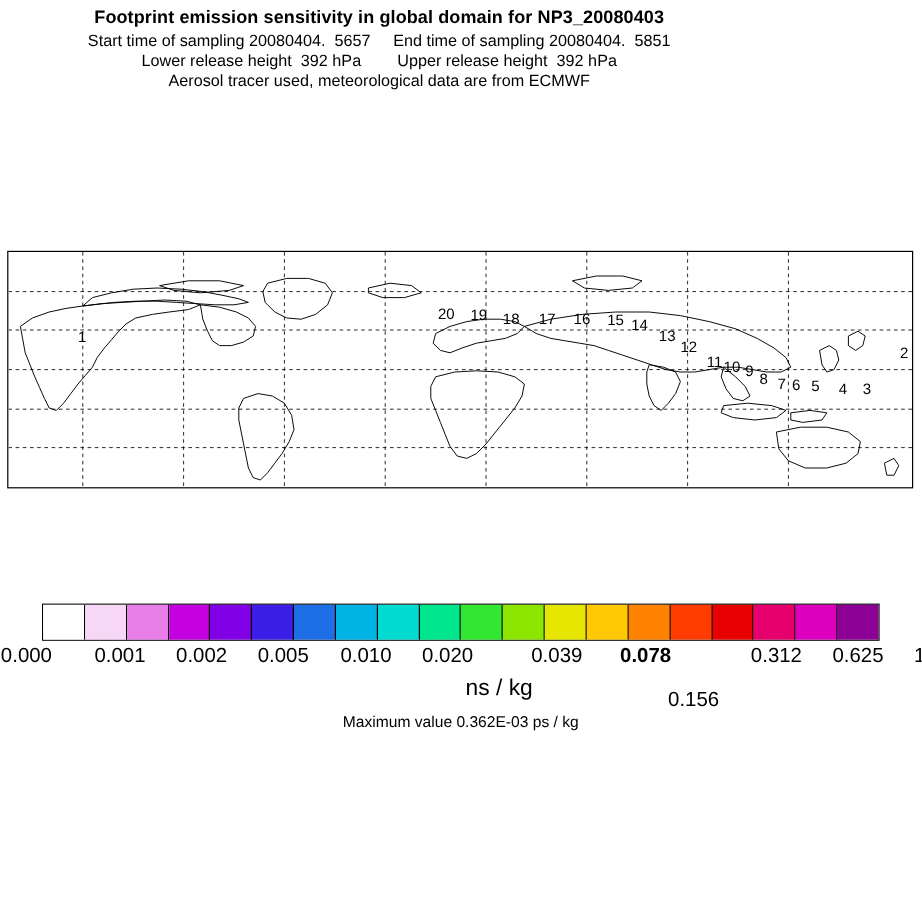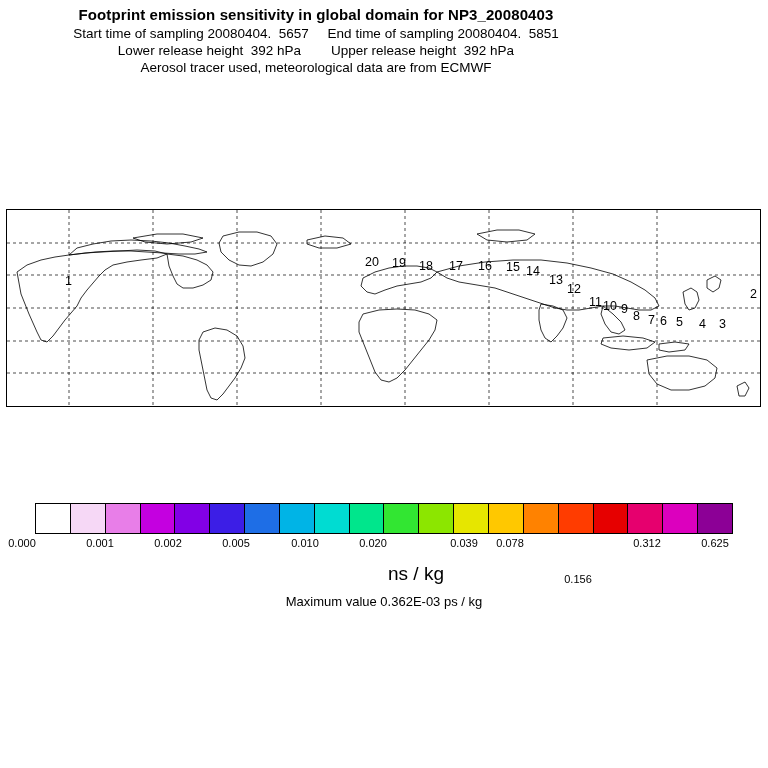--- a/index.html
+++ b/index.html
@@ -87,21 +87,21 @@
   .cbar .cell:last-child { border-right: none; }
   .cbar-ticks {
     position: absolute;
     left: 0;
     top: 34px;
     width: 768px;
     height: 16px;
   }
   .tick {
     position: absolute;
-    font-size: 11px;
+    font-size: 17px;
     transform: translateX(-50%);
     white-space: nowrap;
   }
   .cbar-unit {
     position: absolute;
     top: 60px;
     width: 768px;
     text-align: center;
     font-size: 19px;
     padding-left: 32px;
@@ -225,21 +225,21 @@
     <div class="cell" style="background:#8c0096"></div>
   </div>
   <div class="cbar-ticks">
     <span class="tick" style="left:22px;">0.000</span>
     <span class="tick" style="left:100px;">0.001</span>
     <span class="tick" style="left:168px;">0.002</span>
     <span class="tick" style="left:236px;">0.005</span>
     <span class="tick" style="left:305px;">0.010</span>
     <span class="tick" style="left:373px;">0.020</span>
     <span class="tick" style="left:464px;">0.039</span>
-    <span class="tick" style="left:510px;">0.078</span>
+    <span class="tick" style="left:538px;font-weight:bold;">0.078</span>
     <span class="tick" style="left:578px;margin-top:36px;">0.156</span>
     <span class="tick" style="left:647px;">0.312</span>
     <span class="tick" style="left:715px;">0.625</span>
     <span class="tick" style="left:783px;">1.250</span>
   </div>
   <div class="cbar-unit">ns / kg</div>
   <div class="maxval">Maximum value  0.362E-03 ps / kg</div>
 </div>
 
 </body></html>

